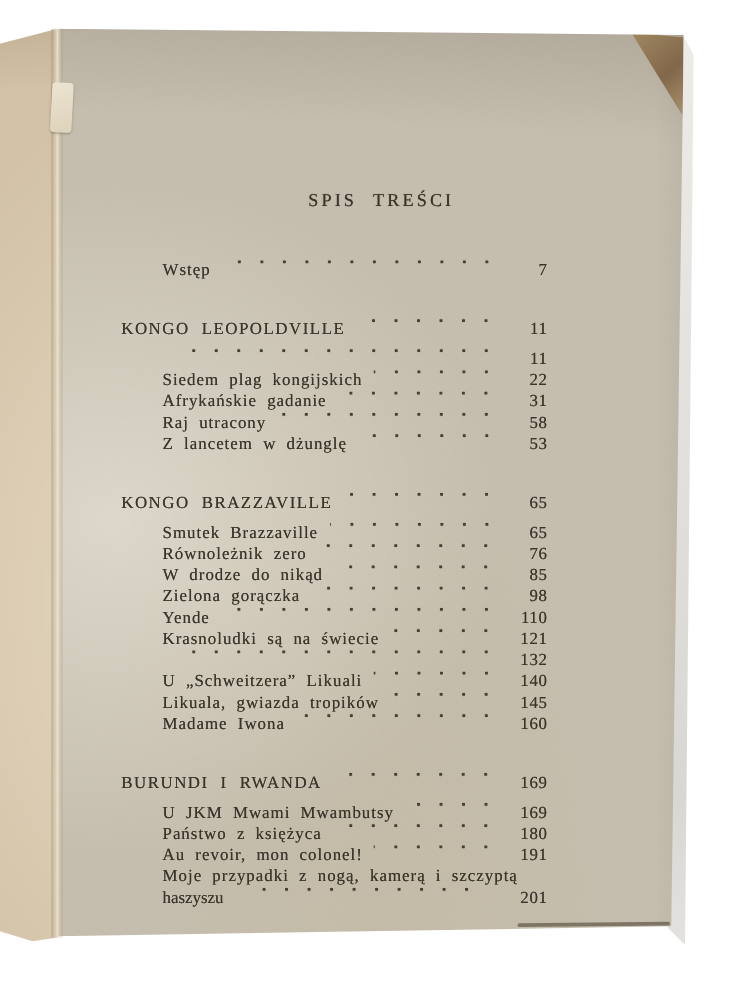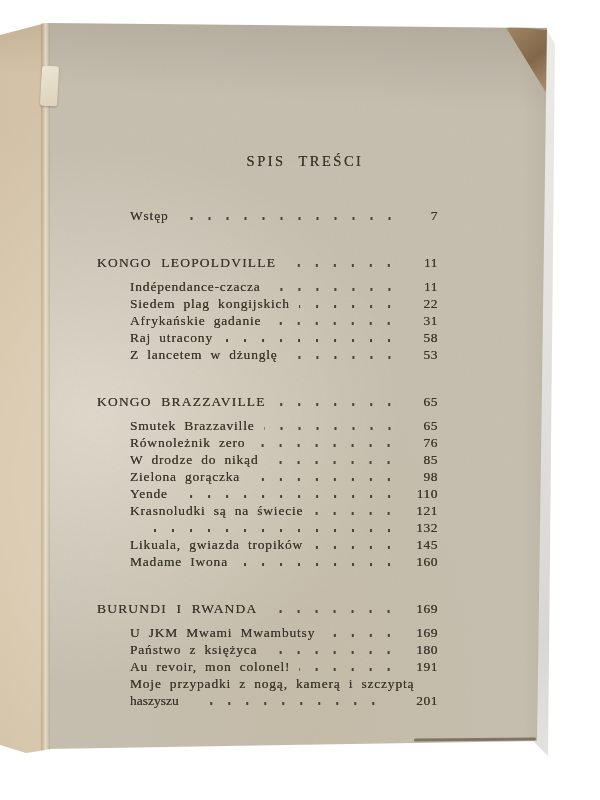--- a/index.html
+++ b/index.html
@@ -69,21 +69,21 @@
   
   .content{position:absolute;inset:0;color:var(--ink,#3a352b);}
   .title{
     position:absolute;left:47px;top:152px;width:500px;text-align:center;
     font-size:14.5px;letter-spacing:2.5px;word-spacing:7px;line-height:19px;
     transform:translateX(8px);
     text-shadow:0 0 .6px rgba(58,53,43,.85);
   }
   .toc{position:absolute;left:97px;top:207px;width:341px;font-size:13.5px;
        text-shadow:0 0 .5px rgba(58,53,43,.8);}
-  .row{display:flex;align-items:flex-end;line-height:17px;height:17px;white-space:nowrap;}
+  .row{display:flex;line-height:17px;height:17px;white-space:nowrap;}
   .row.section{margin-top:30px;margin-bottom:7px;letter-spacing:1.2px;word-spacing:5px;}
   .row.item{padding-left:33px;letter-spacing:.8px;word-spacing:4px;}
   .row.cont{padding-left:33px;gap:16px;}
   .label{flex:0 0 auto;}
   .leader{
     flex:1 1 auto;height:5px;margin:0 10px 3px 9px;min-width:14px;
     background-image:radial-gradient(circle,rgba(62,56,46,.95) 1.1px,rgba(62,56,46,0) 1.5px);
     background-size:18px 5px;background-repeat:repeat-x;background-position:right bottom;
   }
   .pagenum{flex:0 0 auto;min-width:30px;text-align:right;letter-spacing:.5px;}
@@ -105,21 +105,20 @@
             <span class="label">Wstęp</span>
             <span class="leader"></span>
             <span class="pagenum">7</span>
           </div>
           <div class="row section">
             <span class="label">KONGO LEOPOLDVILLE</span>
             <span class="leader"></span>
             <span class="pagenum">11</span>
           </div>
           <div class="row item">
-            <span class="label">Indépendance-czacza</span>
             <span class="leader"></span>
             <span class="pagenum">11</span>
           </div>
           <div class="row item">
             <span class="label">Siedem plag kongijskich</span>
             <span class="leader"></span>
             <span class="pagenum">22</span>
           </div>
           <div class="row item">
             <span class="label">Afrykańskie gadanie</span>
@@ -167,20 +166,25 @@
             <span class="pagenum">110</span>
           </div>
           <div class="row item">
             <span class="label">Krasnoludki są na świecie</span>
             <span class="leader"></span>
             <span class="pagenum">121</span>
           </div>
           <div class="row item">
             <span class="leader"></span>
             <span class="pagenum">132</span>
+          </div>
+          <div class="row item">
+            <span class="label">U „Schweitzera” Likuali</span>
+            <span class="leader"></span>
+            <span class="pagenum">140</span>
           </div>
           <div class="row item">
             <span class="label">Likuala, gwiazda tropików</span>
             <span class="leader"></span>
             <span class="pagenum">145</span>
           </div>
           <div class="row item">
             <span class="label">Madame Iwona</span>
             <span class="leader"></span>
             <span class="pagenum">160</span>

